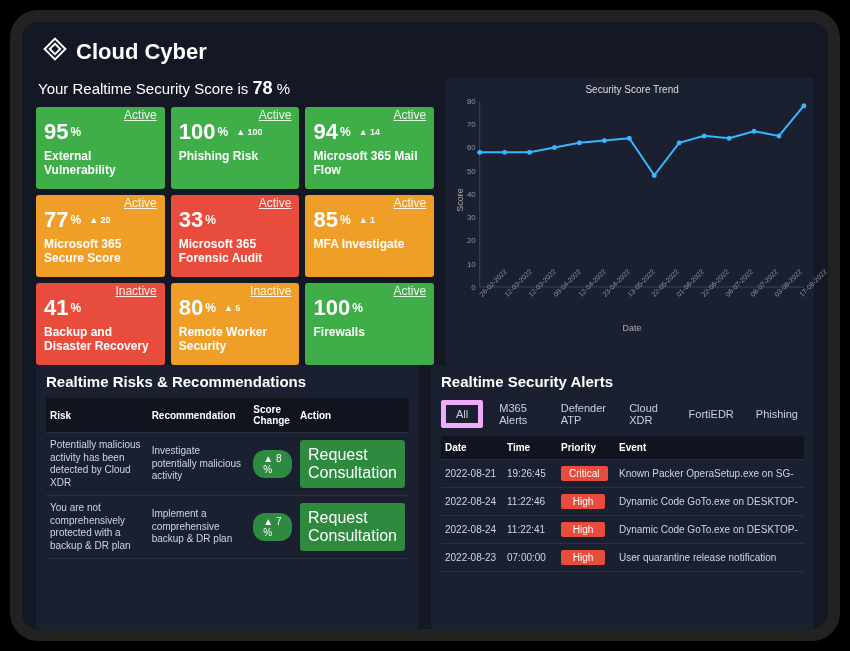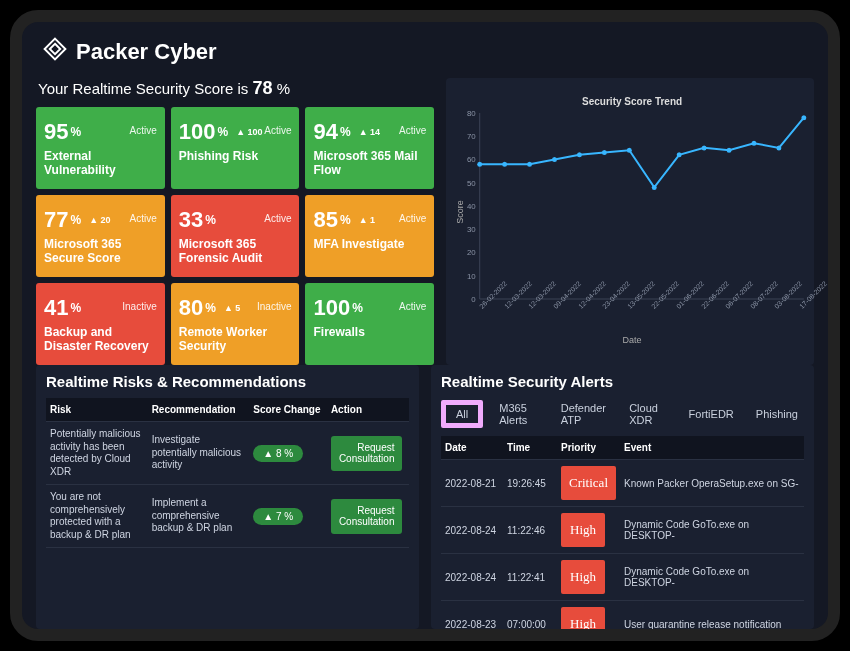--- a/index.html
+++ b/index.html
@@ -62,24 +62,25 @@
     padding: 6px 8px 8px 8px;
     position: relative;
     height: 82px;
     display: flex;
     flex-direction: column;
     justify-content: flex-start;
     color: #fff;
   }
   .tile .status {
     position: absolute;
-    top: 18px;
+    top: 1px;
     right: 8px;
-    font-size: 10px;
+    font-size: 12px;
     opacity: .9;
+    text-decoration: underline;
   }
   .tile .pct {
     font-size: 22px;
     font-weight: 700;
     margin-top: 6px;
     display: flex;
     align-items: center;
     gap: 2px;
   }
   .tile .pct-sm { font-size: 12px; font-weight: 600; }
@@ -93,21 +94,21 @@
   .tile .label {
     font-size: 12px;
     margin-top: 4px;
     line-height: 1.2;
     font-weight: bold;
   }
   .c-green  { background: #3fae49; }
   .c-orange { background: #ef9f27; }
   .c-red    { background: #e74c3c; }
 
-  .chart-title { font-size: 10px; font-weight: 700; text-align: center; color: #ddd; margin-top: 12px; }
+  .chart-title { font-size: 10px; font-weight: 400; text-align: center; color: #ddd; }
   .chart-area { position: relative; height: 240px; }
   .y-axis-label {
     position: absolute;
     left: -6px;
     top: 50%;
     transform: rotate(-90deg) translateX(20px);
     font-size: 9px;
     color: #aaa;
   }
   .x-axis-label {
@@ -169,24 +170,24 @@
     display: inline-flex;
     align-items: center;
     gap: 3px;
   }
   .btn-consult {
     background: #2d8a3e;
     color: #fff;
     border: none;
     border-radius: 3px;
     padding: 6px 8px;
-    font-size: 10px;
+    font-size: 16px;
     line-height: 1.15;
     cursor: pointer;
-    text-align: right;
+    text-align: left;
   }
   .tabs {
     display: flex;
     gap: 10px;
     font-size: 11px;
     margin-bottom: 6px;
     align-items: center;
   }
   .tab {
     color: #c9d0dd;
@@ -195,47 +196,46 @@
   }
   .tab.active {
     border: 5px solid #f0abfc;
     border-radius: 2px;
     padding: 3px 10px;
   }
   .prio {
     background: #e74c3c;
     color: #fff;
     border-radius: 2px;
-    padding: 9px 8px;
-    font-size: 13px;
+    padding: 2px 8px;
+    font-size: 10px;
     display: inline-block;
     min-width: 44px;
     text-align: center;
-    font-family: Liberation Serif, serif;
   }
   .alerts th:nth-child(1){width:62px;}
   .alerts th:nth-child(2){width:54px;}
   .alerts th:nth-child(3){width:58px;}
 </style>
 </head>
 <body>
 
 <div class="tablet">
   <div class="screen">
 
     <div class="brand">
       <span>
         <svg viewBox="0 0 40 40">
             <g fill="none" stroke="#fff" stroke-width="3">
           <path d="M20 4 L36 20 L20 36 L4 20 Z"></path>
           <path d="M20 12 L28 20 L20 28 L12 20 Z"></path>
         </g>
           </svg>
       </span>
-      <span>Packer Cyber</span>
+      <span>Cloud Cyber</span>
     </div>
 
     <div class="top-row">
       <div class="left-top">
         <div class="score-head">
           <span>Your Realtime Security Score is </span>
           <span class="big">78</span>
           <span> %</span>
         </div>
         <div class="tiles" id="tiles">

